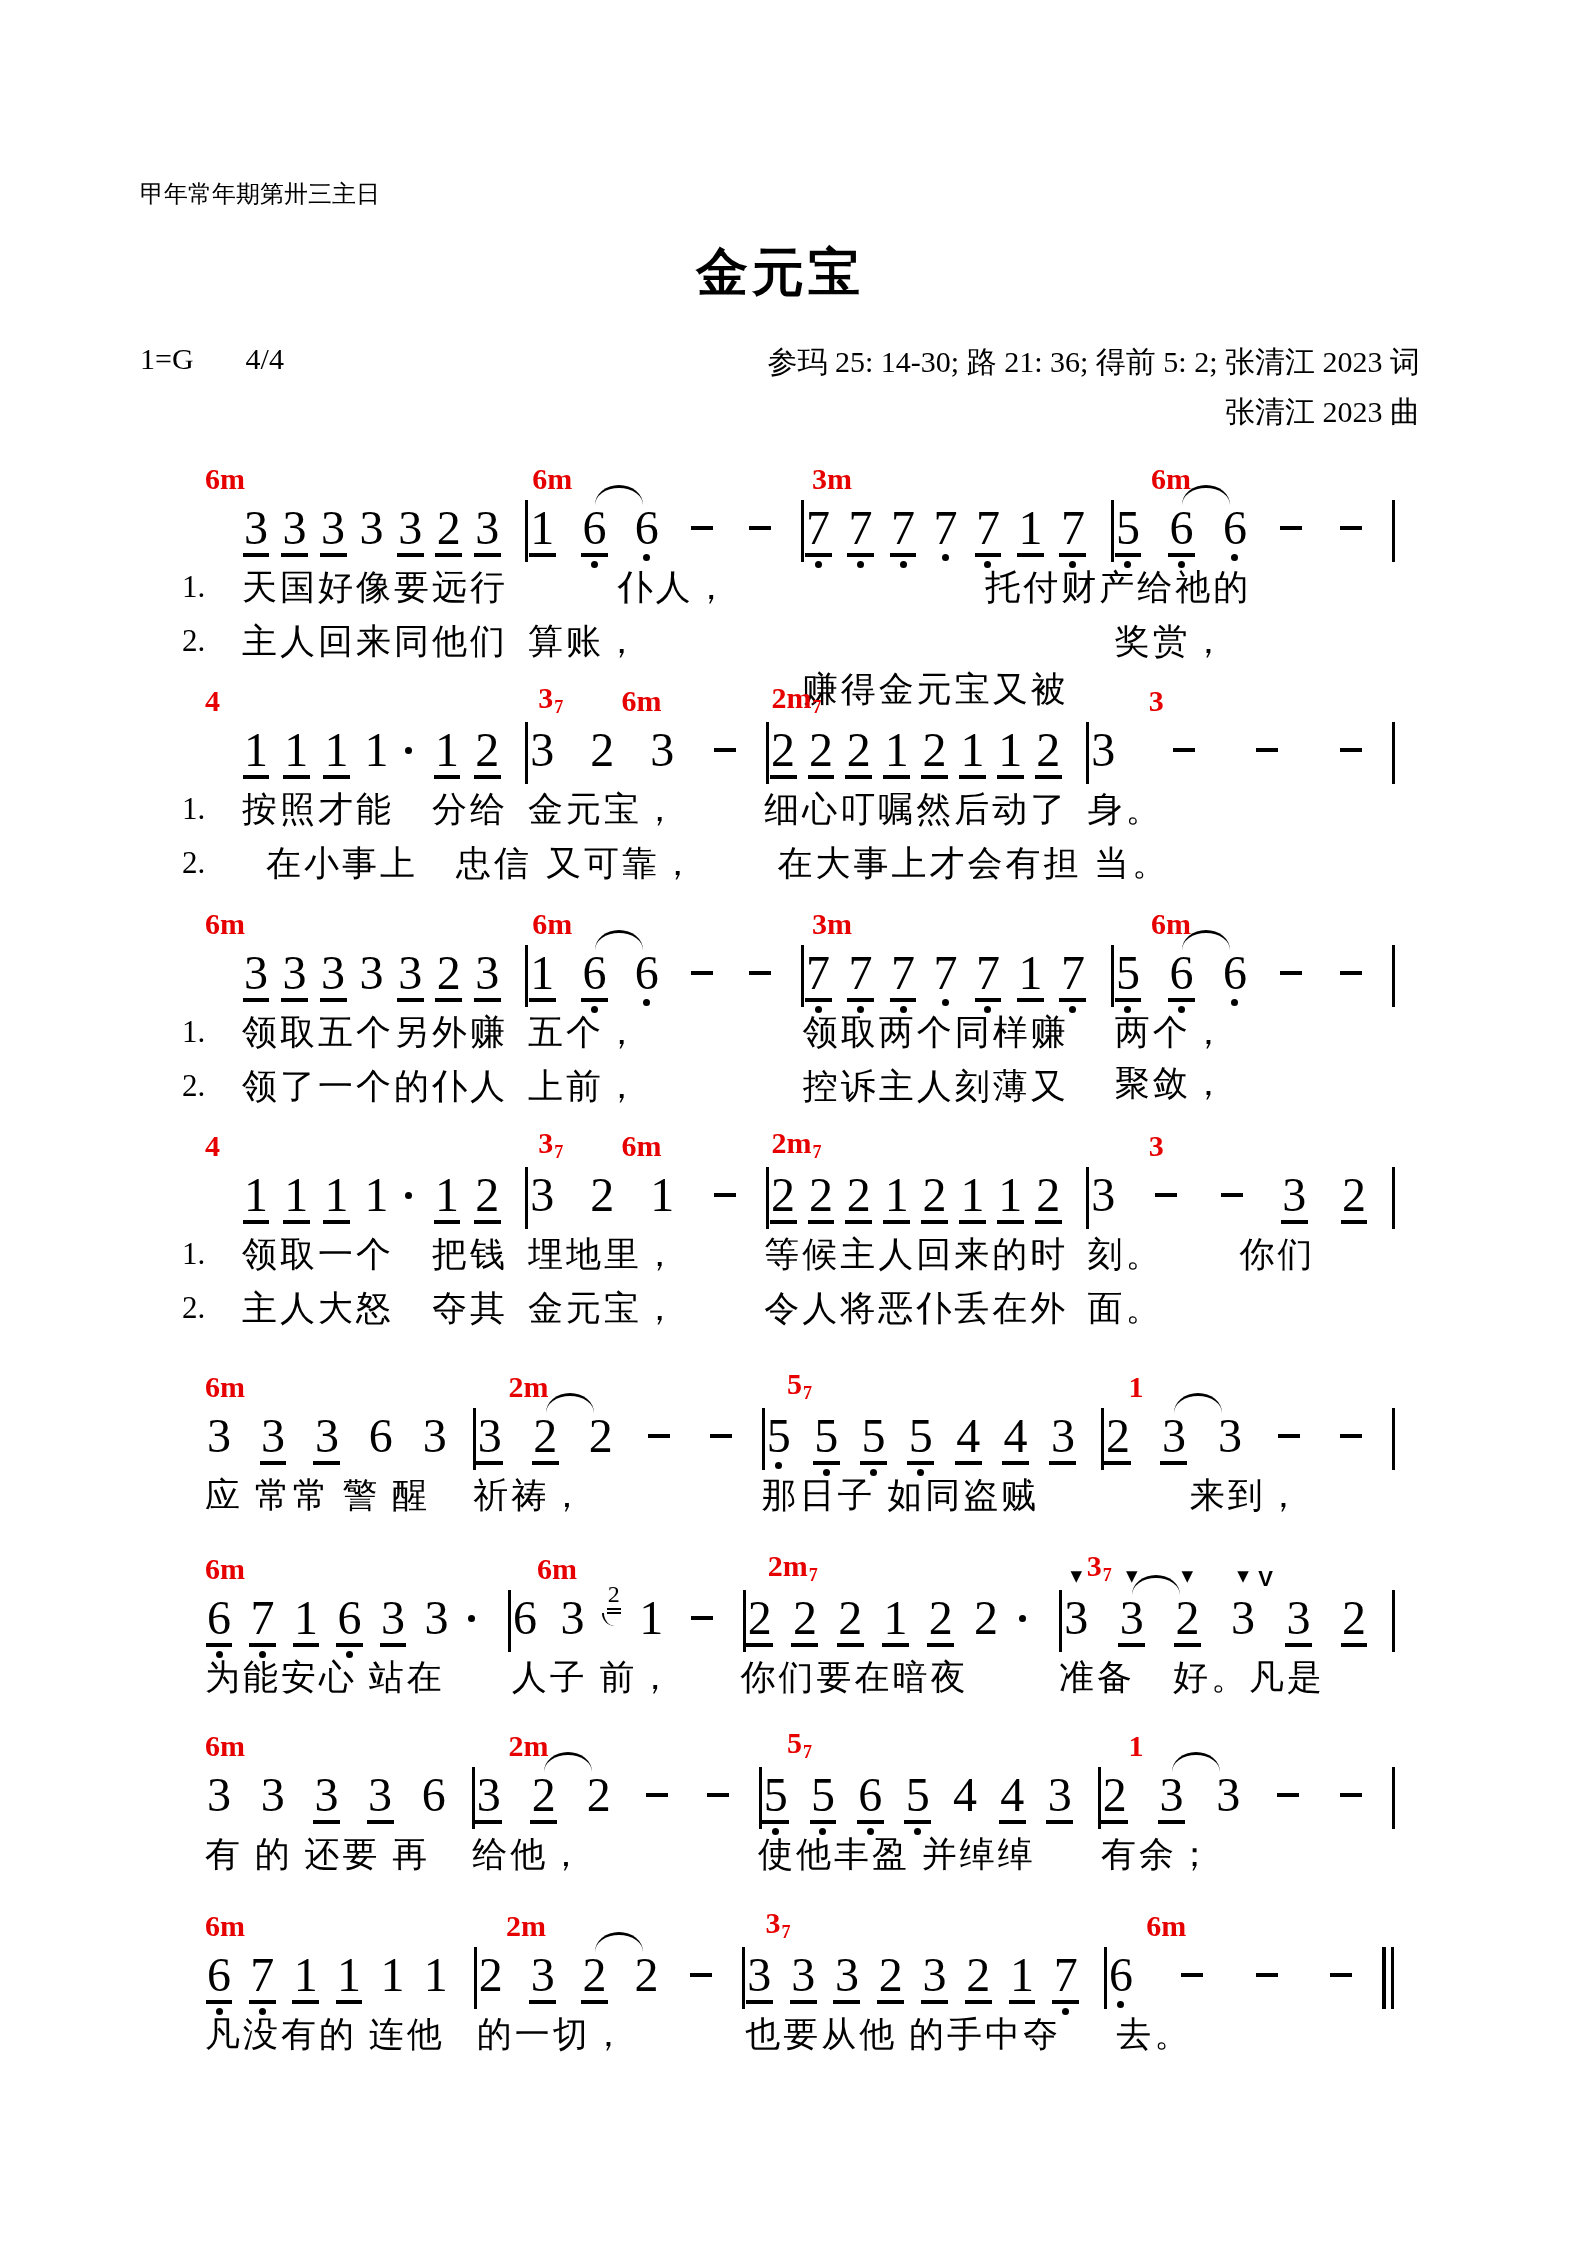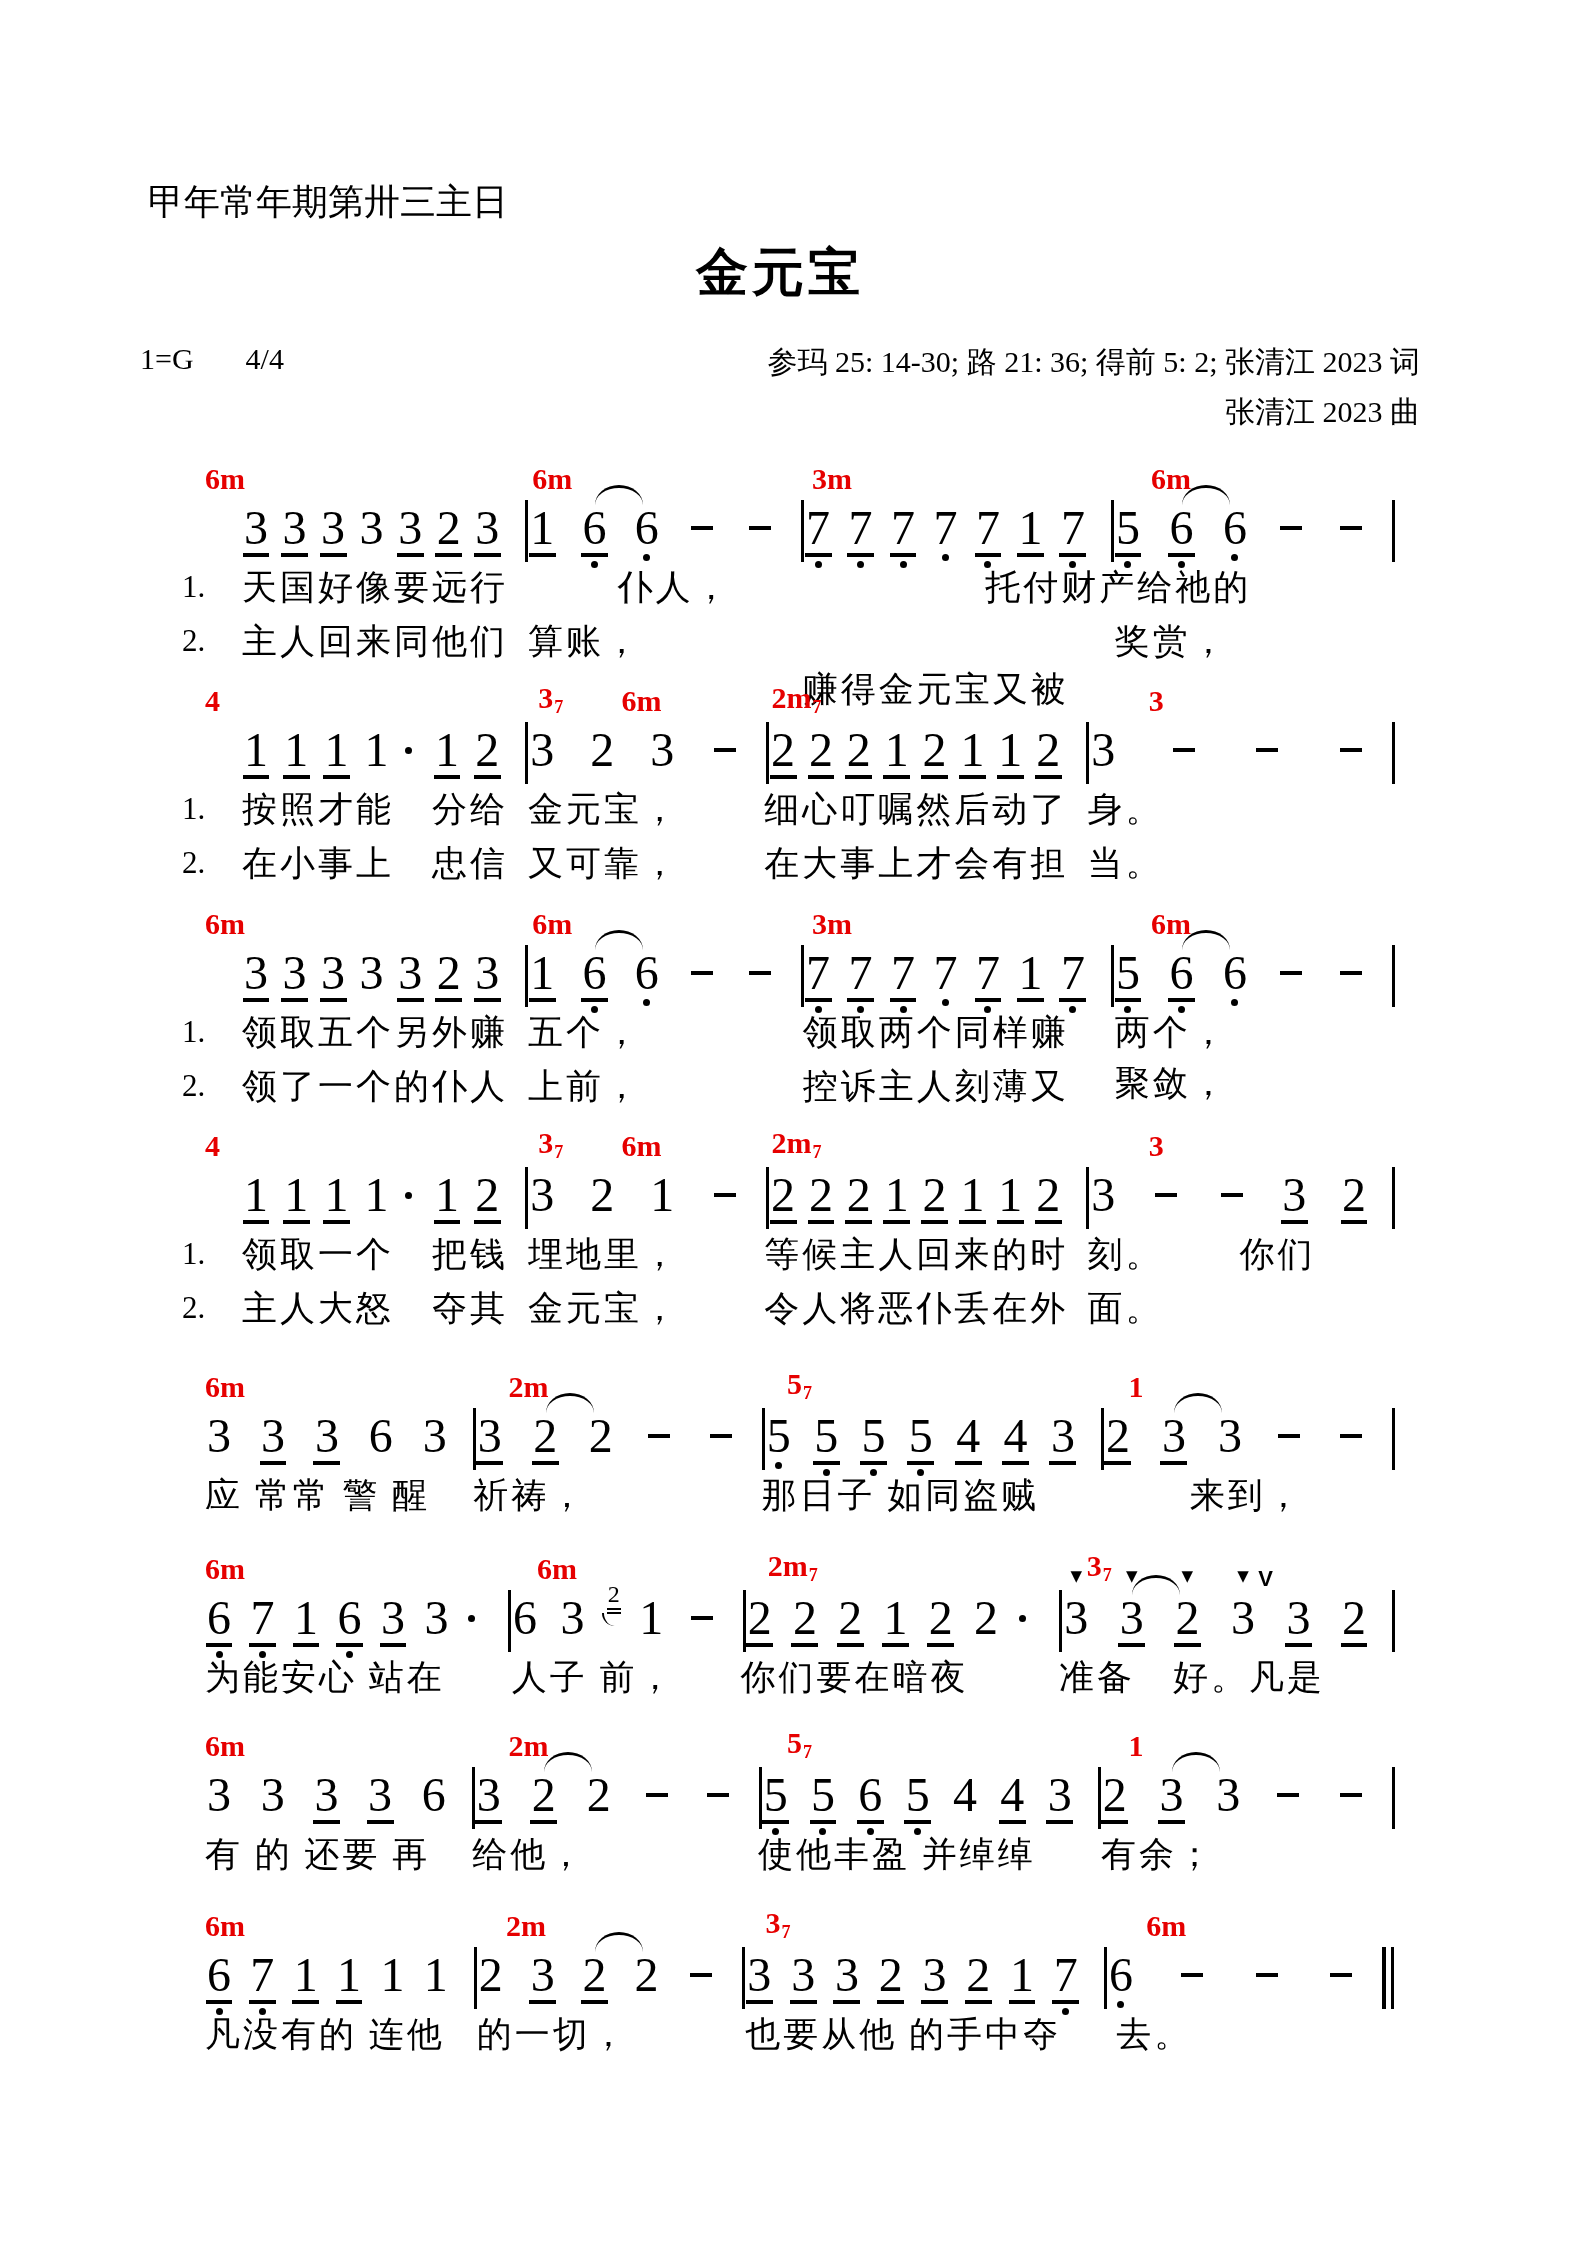--- a/index.html
+++ b/index.html
@@ -1,21 +1,21 @@
 <!DOCTYPE html>
 <html><head>
 <meta charset="utf-8">
 <style>
   :root{ --red:#e60000; }
   html,body{ margin:0; padding:0; background:#9a9a9a; }
   .page{ position:relative; width:1588px; height:2245px; background:#ffffff;
          font-family:"Liberation Serif","DejaVu Serif",serif; color:#000; overflow:hidden; }
 
   
-  .pretitle{ position:absolute; left:148px; top:178px; font-size:36px; }
+  .pretitle{ position:absolute; left:140px; top:178px; font-size:24px; }
   .songtitle{ position:absolute; left:140px; top:238px; width:1280px; text-align:center;
               font-size:52px; font-weight:bold; font-family:"Liberation Sans","DejaVu Sans",sans-serif;
               letter-spacing:4px; }
   .keyrow{ position:absolute; left:140px; top:342px; width:1280px; font-size:30px; }
   .keyleft{ float:left; }
   .keyleft .ts{ margin-left:52px; }
   .keyright{ float:right; }
   .byline{ position:absolute; left:140px; top:392px; width:1280px; text-align:right; font-size:30px; }
 
   
@@ -299,21 +299,21 @@
             <span class="dash">
               <i></i>
             </span>
             <span class="dash">
               <i></i>
             </span>
           </span>
           <span class="bar"></span>
         </div>
         <div class="lyr"><span class="vnum">1.</span><span class="lcell" style="flex: 24.8 1 0px;">按照才能　分给</span><span class="lcell" style="flex: 20.4 1 0px;">金元宝，</span><span class="lcell" style="flex: 28.1 1 0px;">细心叮嘱然后动了</span><span class="lcell" style="flex: 26.7 1 0px;">身。</span></div>
-        <div class="lyr"><span class="vnum">2.</span><span class="lcell" style="flex: 24.8 1 0px;">在小事上　忠信</span><span class="lcell" style="flex: 20.4 1 0px;">又可靠，</span><span class="lcell" style="flex: 28.1 1 0px;">在大事上才会有担</span><span class="lcell" style="flex: 26.7 1 0px;">当。</span></div>
+        <div class="lyr"><span class="vnum">2.</span><span class="lcell" style="flex: 24.8 1 0px; margin-left: 24px;">在小事上　忠信</span><span class="lcell" style="flex: 20.4 1 0px;">又可靠，</span><span class="lcell" style="flex: 28.1 1 0px;">在大事上才会有担</span><span class="lcell" style="flex: 26.7 1 0px;">当。</span></div>
       </div>
       <div class="system indent" style="top: 895px;">
         <div class="chordrow">
           <span class="chord" style="left: 0%;">6m</span>
           <span class="chord" style="left: 27.5%;">6m</span>
           <span class="chord" style="left: 51%;">3m</span>
           <span class="chord" style="left: 79.5%;">6m</span>
         </div>
         <div class="noterow">
           <span class="measure" style="flex: 24.8 1 0px;">

